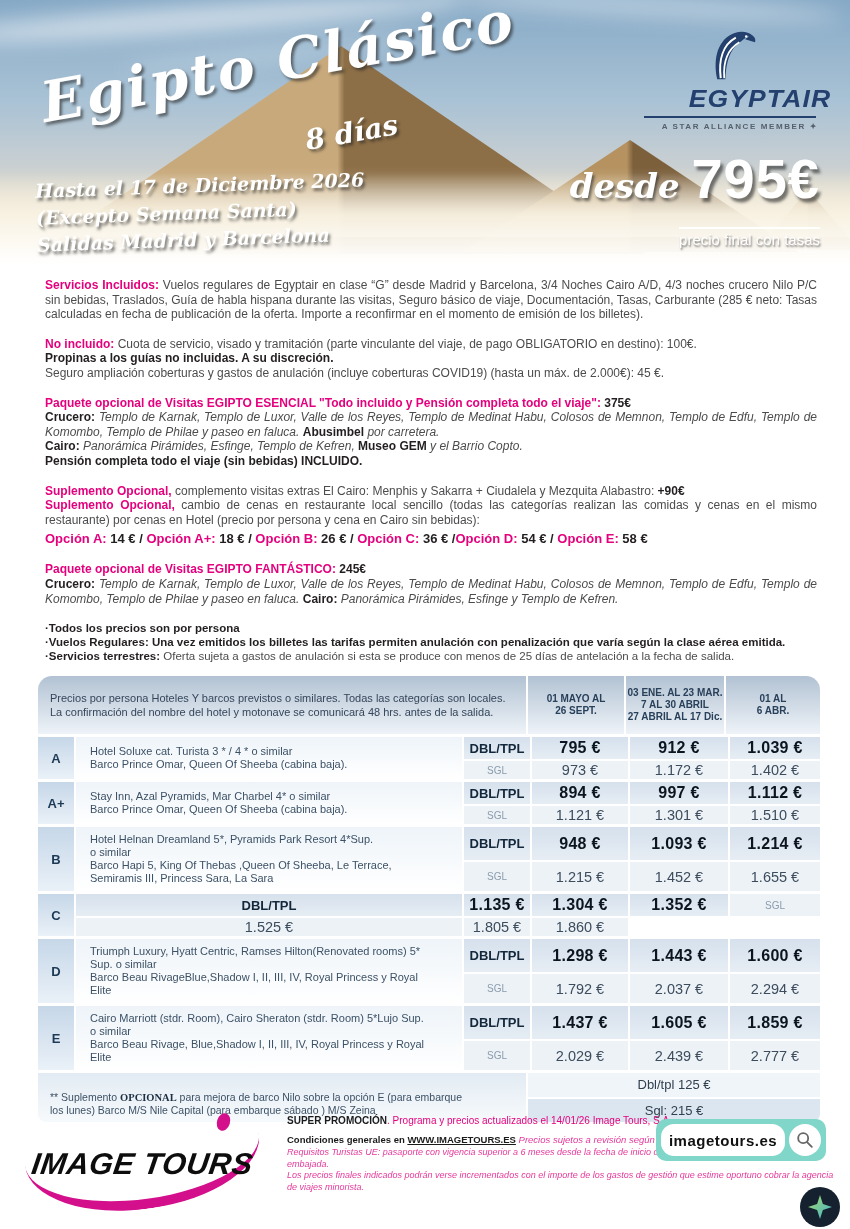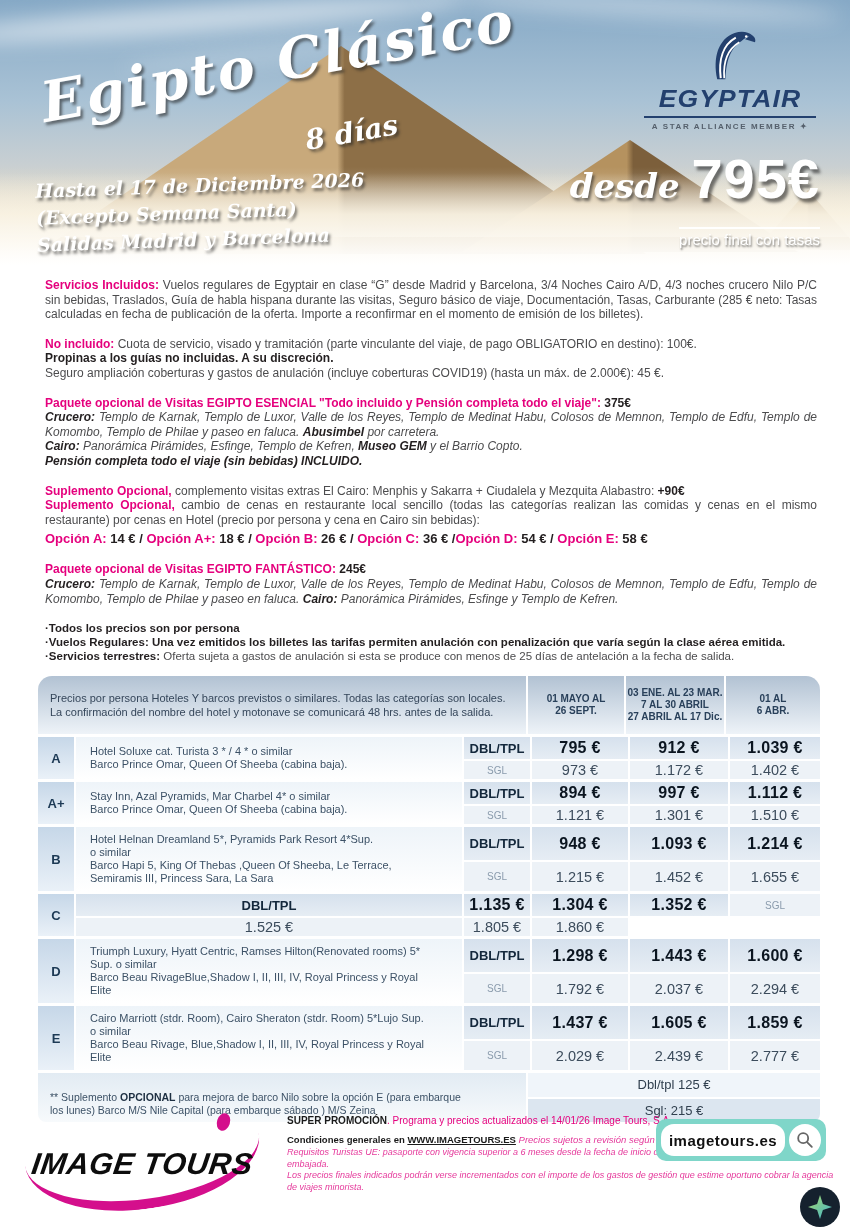--- a/index.html
+++ b/index.html
@@ -23,41 +23,41 @@
     background:linear-gradient(180deg,rgba(226,228,224,0),rgba(234,234,228,.75));}
   .haze{position:absolute;left:0;right:0;bottom:0;height:92px;
     background:linear-gradient(180deg,rgba(250,243,227,0) 0%,rgba(250,243,227,.9) 45%,#ffffff 100%);}
   .script{font-family:"DejaVu Serif","Liberation Serif",serif;font-style:italic;font-weight:bold;
     color:#fff;text-shadow:2px 3px 3px rgba(35,35,35,.6);}
   .hero-title{position:absolute;left:38px;top:28px;font-size:56px;letter-spacing:2px;
     transform:rotate(-10deg);white-space:nowrap;}
   .hero-days{position:absolute;left:305px;top:116px;font-size:28px;transform:rotate(-10deg);}
   .hero-dates{position:absolute;left:36px;top:172px;font-size:19px;line-height:27px;
     transform:rotate(-2deg);white-space:pre-line;}
-  .airline{position:absolute;right:32px;top:26px;width:176px;text-align:center;}
+  .airline{position:absolute;right:32px;top:26px;width:176px;text-align:right;}
   .falcon{display:block;margin:0 auto;}
   .airline-name{font-size:23px;font-weight:bold;font-style:italic;color:#23406e;
     letter-spacing:1px;transform:scaleX(1.15);transform-origin:center;margin-top:2px;}
   .airline-rule{height:2px;background:#23406e;margin:3px 2px 4px 2px;}
   .alliance{font-size:8px;letter-spacing:1.6px;color:#55606c;font-weight:bold;}
   .price-block{position:absolute;right:30px;top:146px;text-align:right;}
   .desde{font-family:"DejaVu Serif","Liberation Serif",serif;font-style:italic;font-weight:bold;
     font-size:34px;color:#fff;text-shadow:2px 3px 3px rgba(35,35,35,.6);vertical-align:baseline;}
   .amount{font-size:56px;font-weight:900;color:#fff;letter-spacing:1px;
     text-shadow:3px 4px 3px rgba(35,35,35,.6);vertical-align:baseline;}
   .price-note{margin-top:16px;font-size:15px;color:#fff;text-shadow:1px 2px 2px rgba(35,35,35,.6);
     border-top:2px solid rgba(255,255,255,.95);display:inline-block;padding-top:2px;}
   
   .content{height:392px;padding:13px 33px 0 45px;font-size:12px;line-height:14.6px;overflow:hidden;}
   .content p{margin:0 0 4px 0;text-align:justify;}
   .gap{height:11px;}
   .pk{color:#e5007d;font-weight:bold;}
   .bk{color:#231f20;font-weight:bold;}
   .it{font-style:italic;}
-  .itb{font-style:italic;font-weight:bold;color:#231f20;}
+  .itb{font-weight:bold;color:#231f20;}
   .notes{font-size:11.5px;line-height:14px;}
   .opt-line{font-size:13px;line-height:16px;text-align:left !important;}
   
   .tablewrap{width:782px;margin:6px 0 0 38px;}
   .thead{display:grid;grid-template-columns:488px 96px 98px 1fr;gap:2px;
     border-radius:14px 14px 0 0;overflow:hidden;margin-bottom:3px;}
   .thead>div{background:linear-gradient(180deg,#b2c2d3,#eef3f8);display:flex;
     align-items:center;justify-content:center;text-align:center;min-height:50px;}
   .thead .note{justify-content:flex-start;text-align:left;padding:4px 10px 4px 12px;
     font-size:11px;color:#35465a;white-space:pre-line;line-height:14px;}
@@ -73,21 +73,21 @@
   .rdbl{background:linear-gradient(180deg,#d6e1ed,#e6edf4);min-height:22px;}
   .rsgl{background:#edf2f7;min-height:18px;}
   .type.dlab{color:#14283c;}
   .type.slab{color:#8a9bac;font-weight:normal;font-size:10px;}
   .pr-d{font-weight:bold;font-size:16px;color:#0b1520;letter-spacing:.3px;}
   .pr-s{font-size:14.5px;color:#3c4c5c;}
   .tall .desc{min-height:56px;}
   .supp{display:grid;grid-template-columns:488px 1fr;gap:2px;margin-top:0;}
   .supp-note{background:linear-gradient(180deg,#e2ebf3,#f7fafc);padding:5px 8px 5px 12px;
     font-size:10.5px;line-height:13px;color:#3c5166;white-space:pre-line;border-radius:0 0 0 8px;}
-  .supp-note .bb{font-weight:bold;color:#1d2f42;}
+  .supp-note .bb{font-weight:bold;color:#1d2f42;font-family:Liberation Serif, serif;}
   .supp-right{display:grid;grid-template-rows:1fr 1fr;gap:2px;}
   .supp-dbl{background:#f0f5fa;display:flex;align-items:center;justify-content:center;
     font-size:13px;color:#31404f;}
   .supp-sgl{background:#dce6f0;display:flex;align-items:center;justify-content:center;
     font-size:13px;color:#31404f;border-radius:0 0 8px 0;}
   
   .footer{position:absolute;left:0;right:0;bottom:0;height:124px;}
   .it-logo{position:absolute;left:26px;top:16px;width:238px;height:84px;}
   .it-arc{position:absolute;left:-2px;top:-30px;width:236px;height:108px;border-radius:50%;
     border-bottom:10px solid #d40f8c;transform:rotate(-8deg);}

